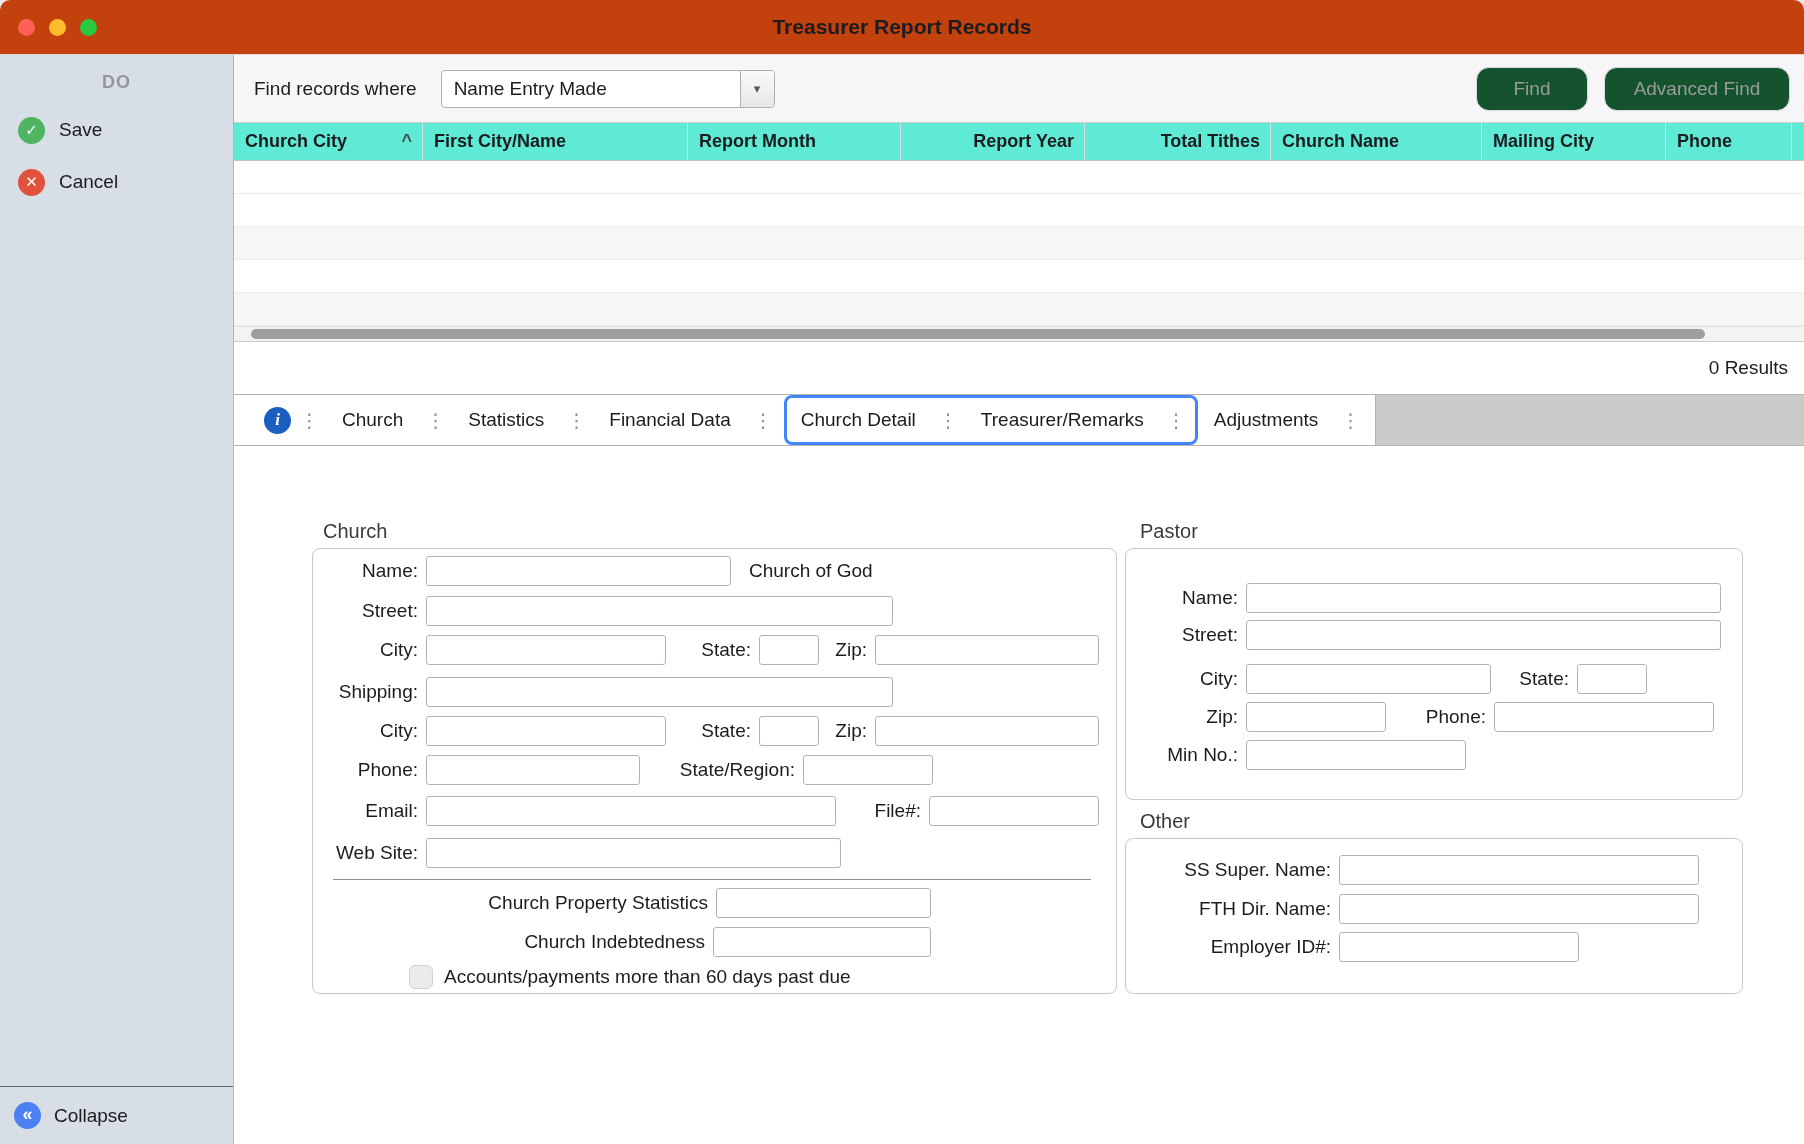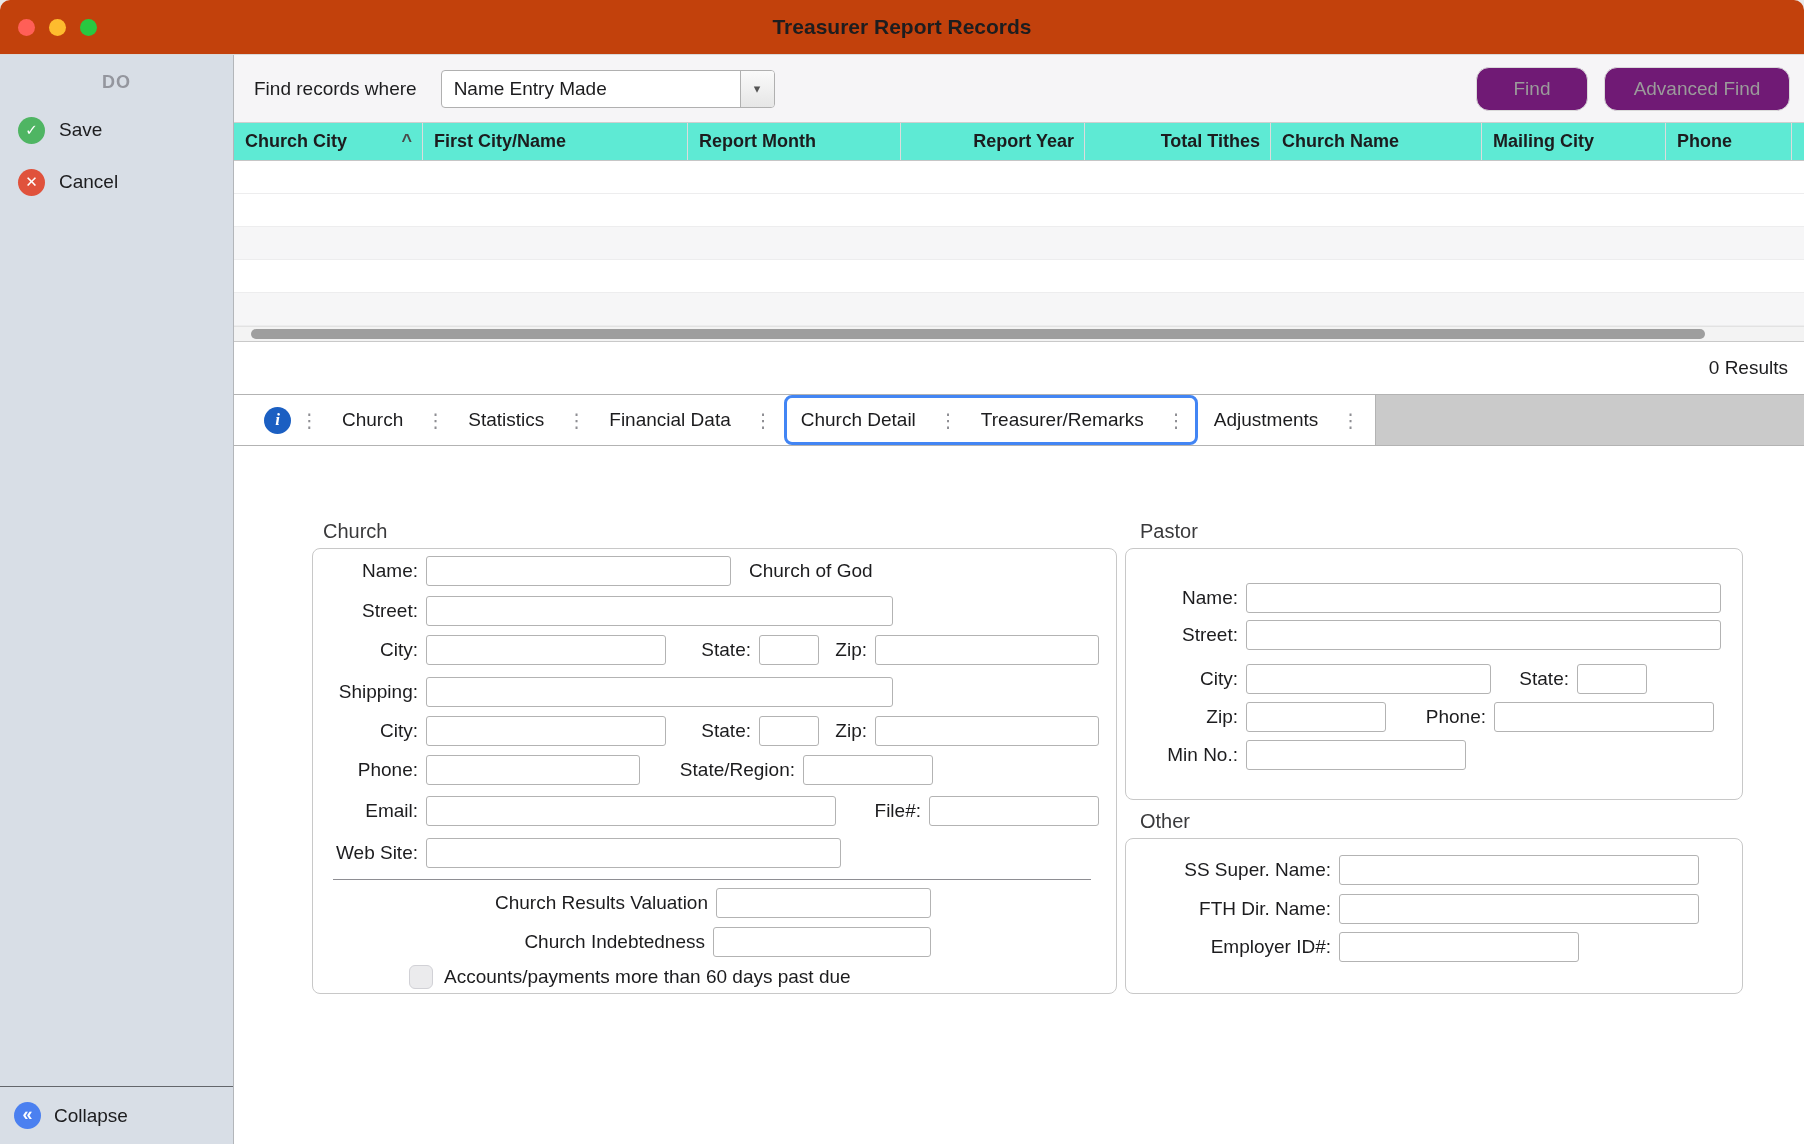--- a/index.html
+++ b/index.html
@@ -32,21 +32,21 @@
   .sb-collapse { display:flex; align-items:center; gap:13px; padding-left:14px; height:57px; }
   .sb-icon.collapse { background:#4b80f0; font-size:18px; font-weight:bold; padding-bottom:3px; }
 
   
   .find-bar { height:68px; background:#f6f5f7; border-bottom:1px solid #cfcfcf; display:flex; align-items:center; padding:0 14px 0 20px; }
   .find-label { margin-right:24px; }
   .dropdown { width:334px; height:38px; background:#fff; border:1px solid #b0b0b0; border-radius:4px; display:flex; align-items:center; overflow:hidden; cursor:default; }
   .dd-value { flex:1; padding-left:12px; }
   .dd-btn { width:34px; height:100%; background:linear-gradient(#fafafa,#e6e6e6); border-left:1px solid #b0b0b0; display:flex; align-items:center; justify-content:center; color:#555; font-size:13px; }
   .find-spacer { flex:1; }
-  .btn { height:44px; border:1px solid #dadada; border-radius:13px; background:#701a75; color:#9b9b9b; font-size:19px; display:flex; align-items:center; justify-content:center; cursor:default; }
+  .btn { height:44px; border:1px solid #dadada; border-radius:13px; background:#14532d; color:#9b9b9b; font-size:19px; display:flex; align-items:center; justify-content:center; cursor:default; }
   .btn.find { width:112px; }
   .btn.adv { width:186px; margin-left:16px; }
 
   
   .thead { height:38px; display:flex; border-bottom:1px solid #c6c6c6; background:#5eead4; font-weight:bold; font-size:18px; }
   .th { height:100%; display:flex; align-items:center; padding-left:11px; border-right:1px solid #dcdcdc; flex-shrink:0; }
   .th.num { justify-content:flex-end; padding-right:10px; }
   .th .caret { margin-left:auto; margin-right:10px; color:#4a4a4a; font-size:18px; font-weight:bold; }
   .th.c1{width:189px;} .th.c2{width:265px;} .th.c3{width:213px;} .th.c4{width:184px;}
   .th.c5{width:186px;} .th.c6{width:211px;} .th.c7{width:184px;} .th.c8{width:126px;}
@@ -229,21 +229,21 @@
             <input class="fld" style="width: 410px;">
             <span class="lab" style="width:85px;">File#:</span>
             <input class="fld" style="width: 170px;">
           </div>
           <div class="frow" style="top:288px;">
             <span class="lab" style="width:105px;">Web Site:</span>
             <input class="fld" style="width: 415px;">
           </div>
           <div class="divider"></div>
           <div class="frow" style="top:338px;">
-            <span class="lab" style="width:395px;">Church Results Valuation</span>
+            <span class="lab" style="width:395px;">Church Property Statistics</span>
             <input class="fld" style="width: 215px;">
           </div>
           <div class="frow" style="top:377px;">
             <span class="lab" style="width:392px;">Church Indebtedness</span>
             <input class="fld" style="width: 218px;">
           </div>
           <div class="frow" style="top:412px; padding-left:96px;">
             <span class="checkbox"></span>
             <span class="cb-lab">Accounts/payments more than 60 days past due</span>
           </div>

